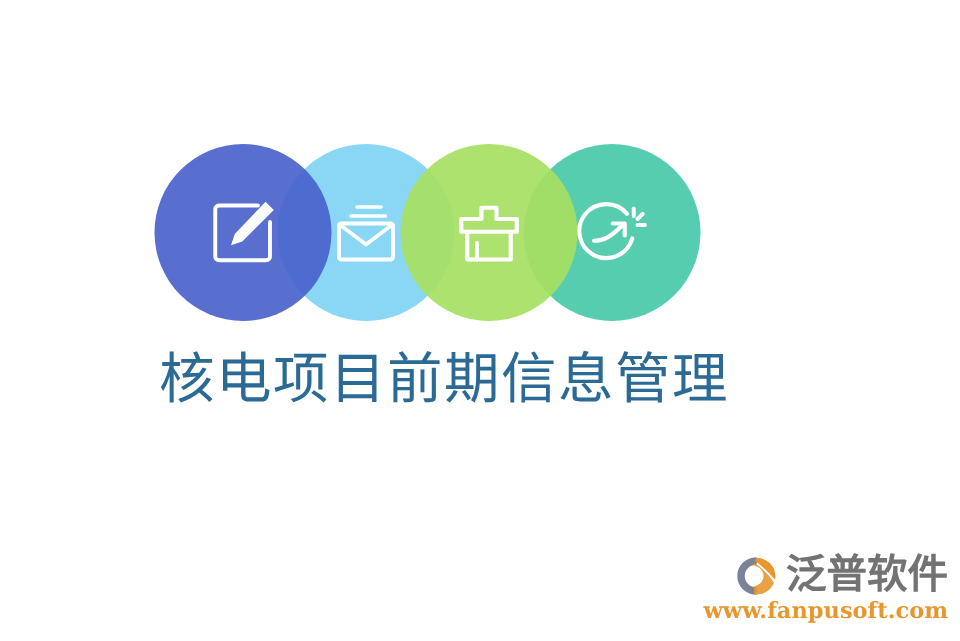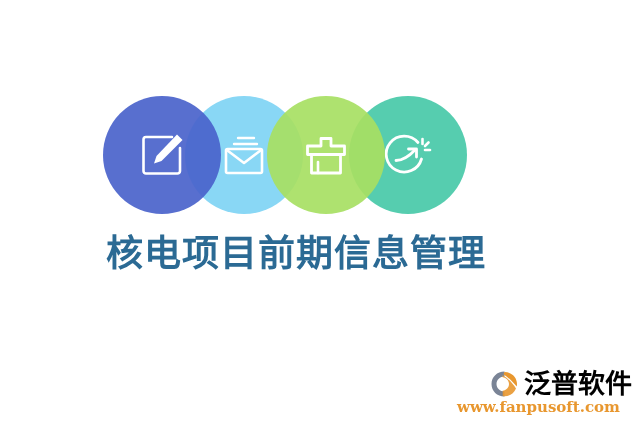--- a/index.html
+++ b/index.html
@@ -66,21 +66,21 @@
   .headline {
     position: absolute;
     left: 0;
     top: 228px;
     width: 592px;
     text-align: center;
     font-family: "DejaVu Serif", "Liberation Serif", serif;
     font-size: 37px;
     line-height: 50px;
     letter-spacing: 1px;
-    font-weight: 700;
+    font-weight: 400;
     color: #2b6a94;
     white-space: nowrap;
   }
 
   .headline .hl-line {
     display: block;
   }
 
   
   .brand {
@@ -120,21 +120,21 @@
     line-height: 30px;
   }
 
   .brand-url {
     font-family: "DejaVu Serif", "Liberation Serif", serif;
     font-size: 15px;
     font-weight: 700;
     color: #e8972f;
     letter-spacing: 0px;
     margin-top: 1px;
-    margin-right: 12px;
+    margin-right: 0;
   }
 </style>
 </head>
 <body>
 
 <div id="banner" style="background: rgb(255, 255, 255);">
 
   <div class="icon-cluster">
 
     <div class="circle-node" id="node-edit" style="background-color: rgb(74, 99, 204); opacity: 0.92;">
@@ -189,18 +189,18 @@
   <div class="brand">
     <div class="brand-top">
       <span class="brand-mark">
         <svg viewBox="0 0 30 30" xmlns="http://www.w3.org/2000/svg">
           <path d="M14.5 2.5 C7 2.5 1.5 8 1.5 15 C1.5 22 7 27.5 14.5 27.5 L14.5 22.5 C10 22.5 6.5 19.3 6.5 15 C6.5 10.7 10 7.5 14.5 7.5 Z" fill="#7a8496"></path>
           <path d="M14.5 3 C21.5 3 27 8.4 27 15 C27 15.9 26.9 16.7 26.7 17.5 C22.5 12.5 18.5 8.6 13.5 5.2 C13.8 4.3 14.1 3.6 14.5 3 Z" fill="#e8972f"></path>
           <path d="M12.5 6 C18 9.5 22.5 14 26 19.5 C24 24.3 19.6 27.3 14.5 27.3 C13.9 27.3 13.3 27.2 12.7 27.1 L12.7 21.8 C16.3 21.2 19 18.4 19 15 C19 11.6 16.3 8.8 12.7 8.2 Z" fill="#e8972f" opacity="0.9"></path>
           <path d="M11 9.2 C14.6 10.2 17 12.4 17 15 C17 17.6 14.6 19.8 11 20.8 Z" fill="#ffffff" opacity="0.55"></path>
         </svg>
       </span>
-      <span class="brand-name" style="color: #000000;">泛普软件</span>
+      <span class="brand-name" style="color: #737373;">泛普软件</span>
     </div>
     <div class="brand-url" style="color: rgb(232, 151, 47);">www.fanpusoft.com</div>
   </div>
 
 </div>
 
 </body></html>

